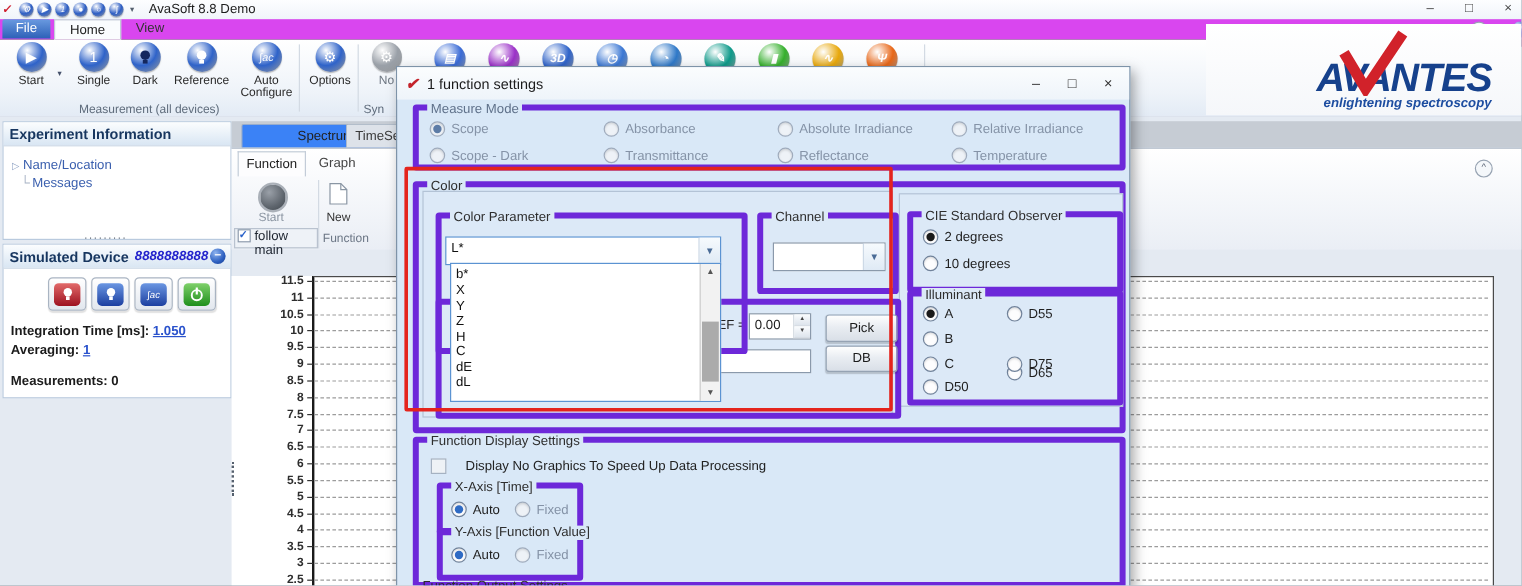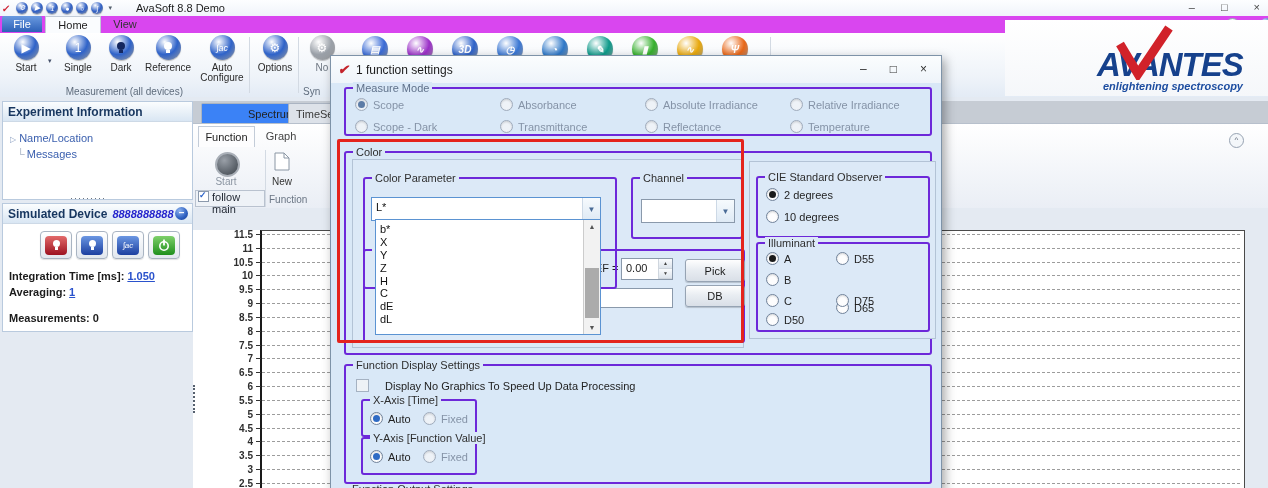--- a/index.html
+++ b/index.html
@@ -12,33 +12,33 @@
   .radio{position:absolute;display:flex;align-items:center;gap:5px;font-size:11px;color:#1f1f1f;white-space:nowrap;}
   .rb{width:11px;height:11px;border-radius:50%;border:1px solid #70829a;background:#fdfdfe;position:relative;flex:none;box-shadow:inset 0 1px 2px rgba(0,0,0,.15);}
   .sel .rb::after{content:"";position:absolute;inset:2px;border-radius:50%;background:#1a1a1a;}
   .blue.sel .rb::after{background:#2f6bc4;}
   .dis{color:#8593a7;}
   .dis .rb{border-color:#9fabbc;background:#eef2f7;}
   .dis.sel .rb::after{background:#5d7ca6;}
   .cbox{width:11px;height:11px;border:1px solid #8b99ac;background:#fff;flex:none;position:relative;}
   .cbox.off{border-color:#a5b2c2;background:#eef2f6;}
   .cbox.on::after{content:"✓";position:absolute;top:-3px;left:0;color:#2a62c9;font-weight:bold;font-size:11px;}
-  .grp{position:absolute;border:2px solid #6d28d9;border-radius:3px;}
+  .grp{position:absolute;border:5px solid #6d28d9;border-radius:3px;}
   .glabel{position:absolute;top:-7px;left:7px;padding:0 3px;font-size:11px;color:#2e2e2e;white-space:nowrap;background:#d9e8f7;}
   .onpanel .glabel, .glabel.pnl{background:#dce9f7;}
   .btn3d{position:absolute;background:linear-gradient(#fefefe,#e9edf2 45%,#d9dfe7);border:1px solid #96a3b3;border-radius:3px;
          font-size:11px;color:#1b1b1b;display:flex;align-items:center;justify-content:center;box-shadow:0 1px 1px rgba(0,0,0,.18);}
   .vsep{position:absolute;top:4px;height:56px;width:1px;background:#d3dae3;}
   
   .titlebar{position:absolute;left:0;top:0;width:100%;height:16px;background:linear-gradient(#fdfeff,#f0f4fa);display:flex;align-items:center;}
   .appfrag{color:#cf2030;font-size:10px;font-weight:bold;margin-left:2px;transform:skewX(-8deg);}
   .qa{display:flex;gap:3px;margin-left:6px;}
   .qa .sph{width:12px;height:12px;font-size:7px;}
   .qa-dd{color:#55606e;font-size:7px;margin-left:5px;}
-  .wtitle{font-size:11px;color:#1c1c1c;margin-left:24px;}
+  .wtitle{font-size:11px;color:#1c1c1c;margin-left:12px;}
   .winbtns{position:absolute;right:8px;top:1px;display:flex;gap:26px;color:#444;font-size:11px;}
   .winbtns span{cursor:default;}
   
   .rtabs{position:absolute;top:16px;left:0;width:100%;height:17px;background:#d946ef;border-bottom:6px solid #000000;}
   .rtab{position:absolute;top:0;height:16px;display:flex;align-items:center;justify-content:center;font-size:11px;color:#333;}
   .rtab.file{left:2px;width:40px;background:linear-gradient(#6a9ae0,#2d61b8);color:#fff;border-radius:2px 2px 0 0;}
   .rtab.home{left:45px;width:54px;background:#fafcfe;border:1px solid #c2cbd7;border-bottom:none;color:#1c1c1c;}
   .rtab.view{left:102px;width:46px;}
   .chevcirc{position:absolute;width:13px;height:13px;border:1px solid #97a3b2;border-radius:50%;background:#f4f7fa;
             color:#5a6474;font-size:8px;line-height:11px;text-align:center;}

